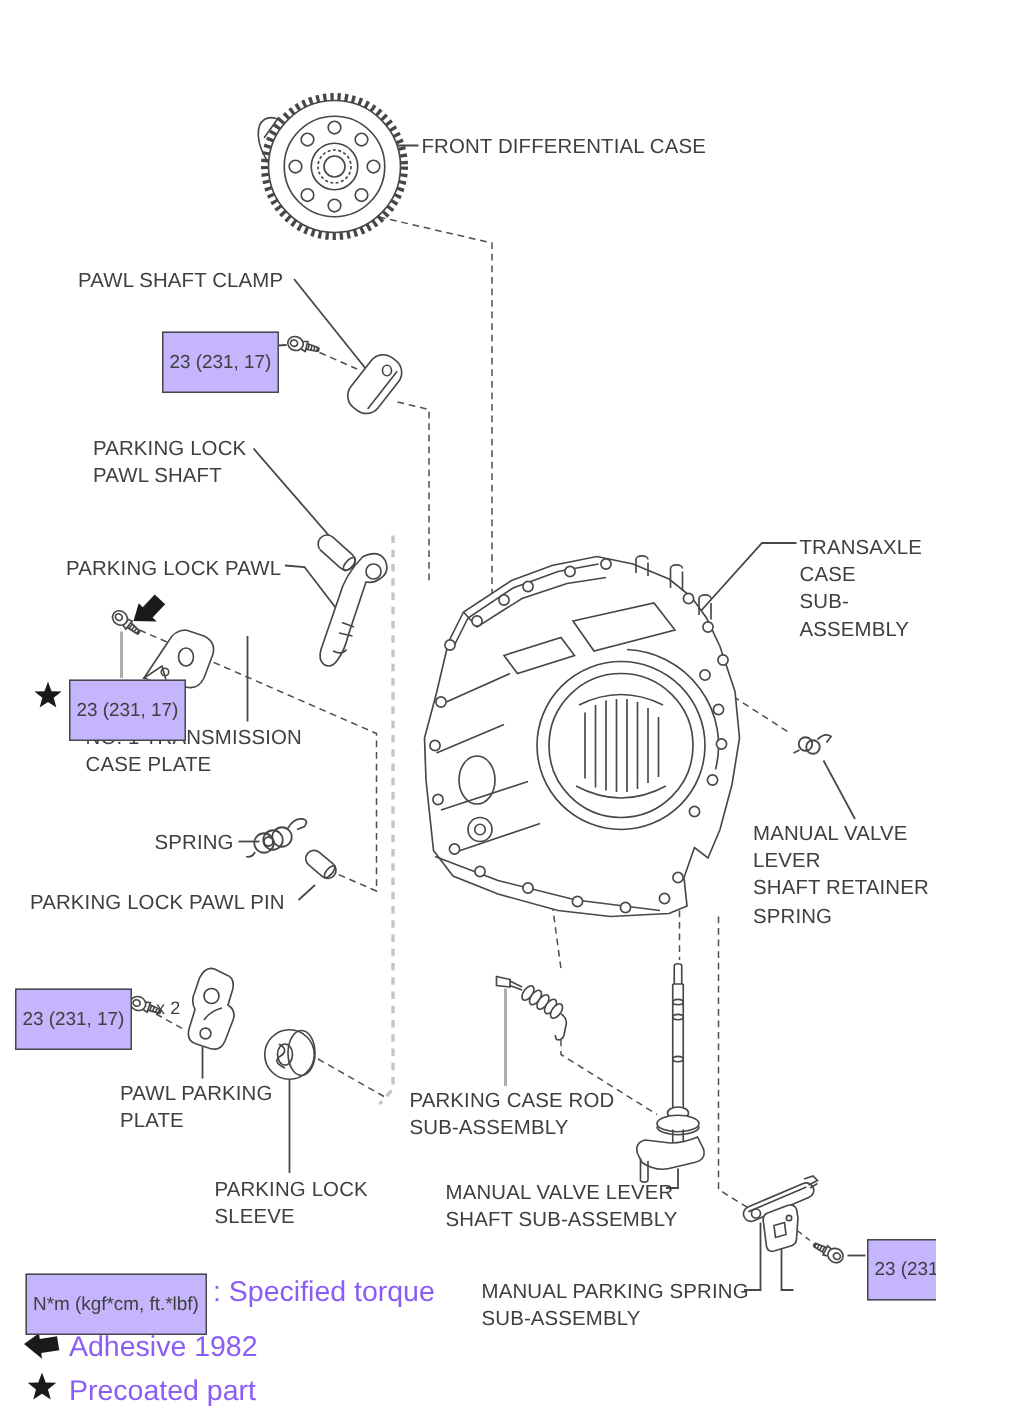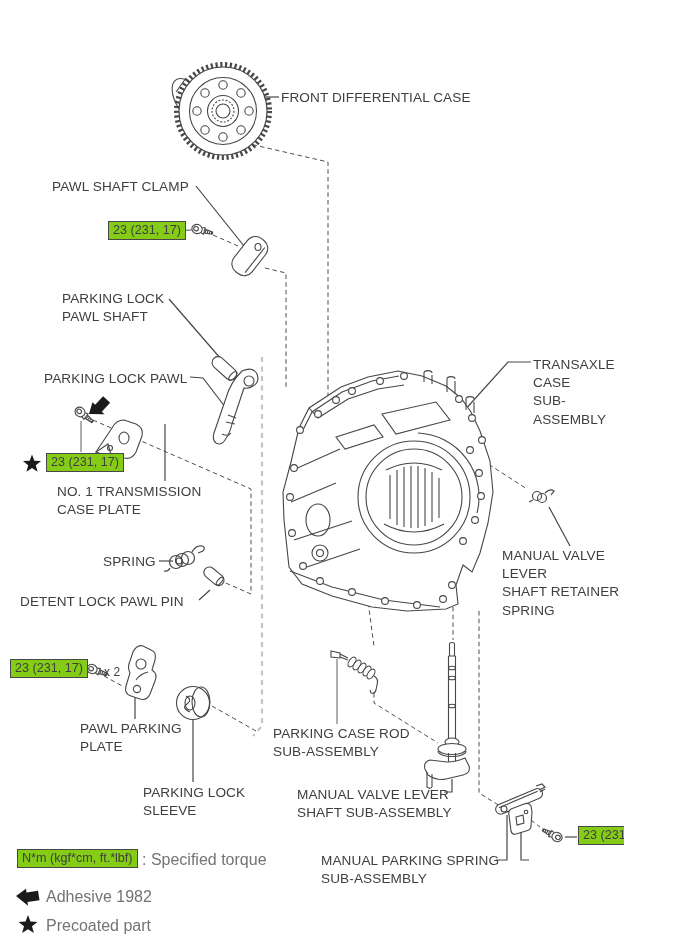--- a/index.html
+++ b/index.html
@@ -7,26 +7,26 @@
     position:relative;width:624px;height:952px;background:#ffffff;
     font-family:"Liberation Sans","DejaVu Sans",sans-serif;
     color:#3f3f3f;overflow:hidden;
   }
   .canvas svg{position:absolute;left:0;top:0;}
   .lbl{
     position:absolute;font-size:13.6px;line-height:18.2px;
     white-space:pre-line;color:#3f3f3f;letter-spacing:.1px;
   }
   .tq{
-    position:absolute;border:1.5px solid #474747;background:#84cc16;
-    font-size:12.6px;line-height:16px;padding:0 4px;height:17px;
+    position:absolute;border:1.5px solid #474747;background:#c4b5fd;
+    font-size:12.6px;line-height:16px;padding:11px 4px;height:17px;
     white-space:nowrap;color:#3f3f3f;
   }
   .small{font-size:12px;}
-  .legend-text{position:absolute;font-size:16px;color:#737373;white-space:nowrap;text-align:right;}
+  .legend-text{position:absolute;font-size:19px;color:#8b5cf6;white-space:nowrap;text-align:right;}
 </style>
 </head>
 <body>
 
 <div class="canvas">
 
 <svg width="690" height="952" viewBox="0 0 690 952">
   <defs>
     <g id="bolt" stroke="#474747" stroke-width="1.1" fill="#ffffff">
       <path d="M7.4,-2 L16,-1.2 M7.4,2 L16,1.2 M16,-1.2 L16,1.2 M9,-2 l0,4 M11,-1.8 l0,3.6 M13,-1.6 l0,3.2 M15,-1.4 l0,2.8"></path>
@@ -257,21 +257,21 @@
 </svg>
 
   <div class="lbl" style="left:281px;top:89px">FRONT DIFFERENTIAL CASE</div>
   <div class="lbl" style="left:52px;top:178px">PAWL SHAFT CLAMP</div>
   <div class="lbl" style="left:62px;top:290px">PARKING LOCK
 PAWL SHAFT</div>
   <div class="lbl" style="left:44px;top:370px">PARKING LOCK PAWL</div>
   <div class="lbl" style="left:57px;top:483px">NO. 1 TRANSMISSION
 CASE PLATE</div>
   <div class="lbl" style="left:103px;top:553px">SPRING</div>
-  <div class="lbl" style="left:20px;top:593px">DETENT LOCK PAWL PIN</div>
+  <div class="lbl" style="left:20px;top:593px">PARKING LOCK PAWL PIN</div>
   <div class="lbl" style="left:533px;top:356px">TRANSAXLE CASE
 SUB-ASSEMBLY</div>
   <div class="lbl" style="left:502px;top:547px">MANUAL VALVE LEVER
 SHAFT RETAINER SPRING</div>
   <div class="lbl" style="left:80px;top:720px">PAWL PARKING
 PLATE</div>
   <div class="lbl" style="left:143px;top:784px">PARKING LOCK
 SLEEVE</div>
   <div class="lbl" style="left:273px;top:725px">PARKING CASE ROD
 SUB-ASSEMBLY</div>

